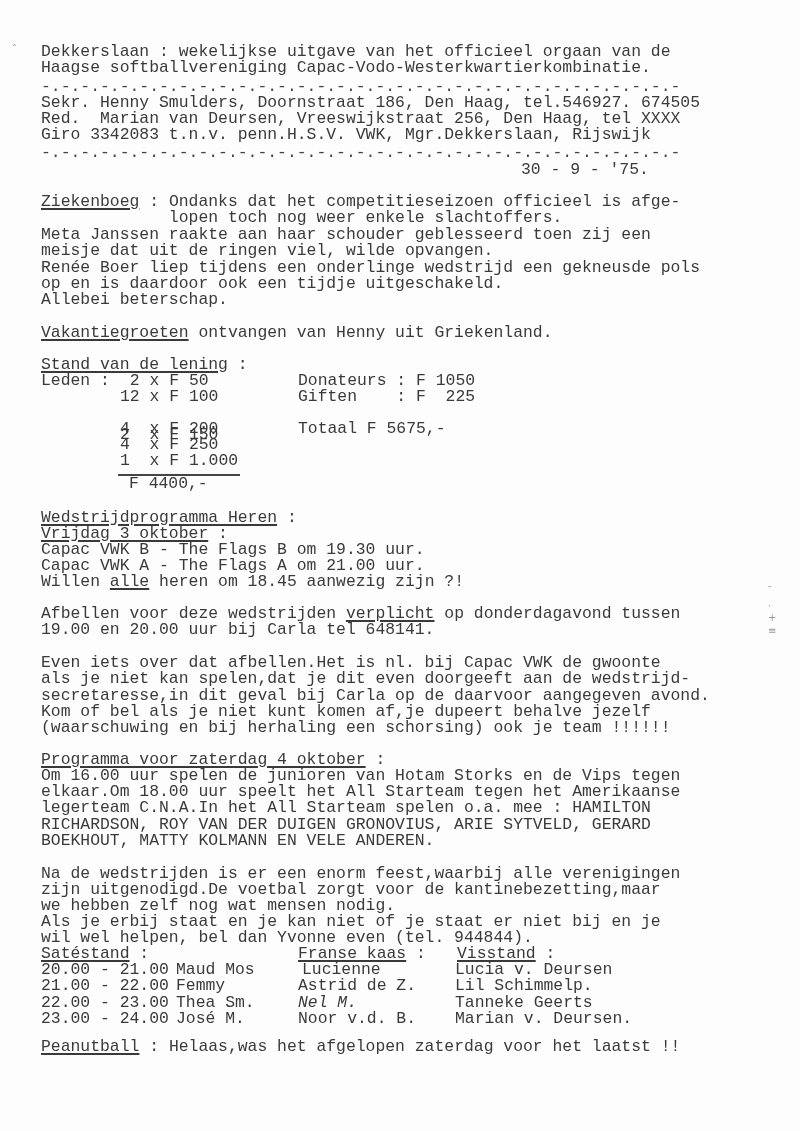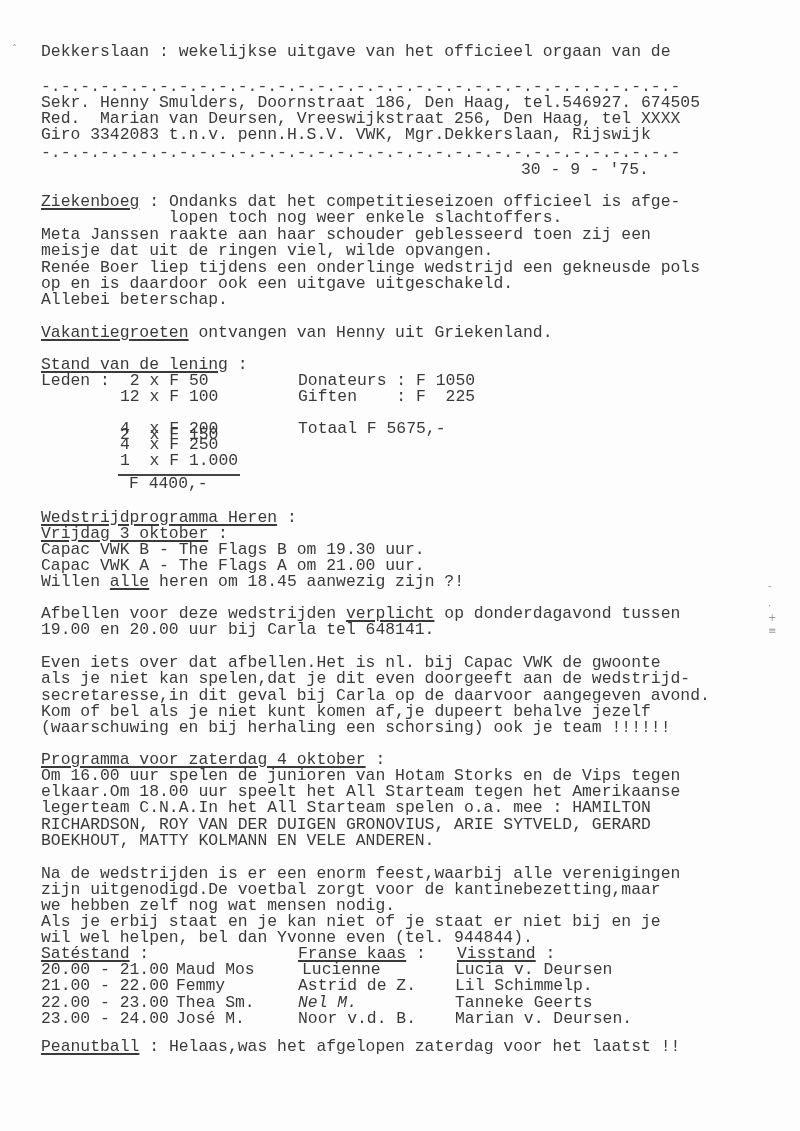--- a/index.html
+++ b/index.html
@@ -15,33 +15,34 @@
   .mark { position: absolute; color: #9a9a9a; font-family: "DejaVu Sans", sans-serif; font-size: 10px; }
   .sep { color: #444; }
   .rule { position: absolute; height: 1.5px; background: #444; }
 </style>
 </head>
 <body>
 
 <div class="page">
 
   <div class="ln" style="top:44px;"><span>Dekkerslaan</span><span> : wekelijkse uitgave van het officieel orgaan van de</span></div>
+  <div class="ln" style="top:60px;">Haagse softballvereniging Capac-Vodo-Westerkwartierkombinatie.</div>
   <div class="ln sep" style="top:79px;">-.-.-.-.-.-.-.-.-.-.-.-.-.-.-.-.-.-.-.-.-.-.-.-.-.-.-.-.-.-.-.-.-</div>
   <div class="ln" style="top:95px;">Sekr. Henny Smulders, Doornstraat 186, Den Haag, tel.546927. 674505</div>
   <div class="ln" style="top:111px;">Red.  Marian van Deursen, Vreeswijkstraat 256, Den Haag, tel XXXX</div>
   <div class="ln" style="top:127px;">Giro 3342083 t.n.v. penn.H.S.V. VWK, Mgr.Dekkerslaan, Rijswijk</div>
   <div class="ln sep" style="top:145px;">-.-.-.-.-.-.-.-.-.-.-.-.-.-.-.-.-.-.-.-.-.-.-.-.-.-.-.-.-.-.-.-.-</div>
   <div class="ln" style="top:162px; left:521px;">30 - 9 - '75.</div>
 
   <div class="ln" style="top:194px;"><span class="u">Ziekenboeg</span><span> : Ondanks dat het competitieseizoen officieel is afge-</span></div>
   <div class="ln" style="top:210px;">             lopen toch nog weer enkele slachtoffers.</div>
   <div class="ln" style="top:227px;">Meta Janssen raakte aan haar schouder geblesseerd toen zij een</div>
   <div class="ln" style="top:243px;">meisje dat uit de ringen viel, wilde opvangen.</div>
   <div class="ln" style="top:260px;">Renée Boer liep tijdens een onderlinge wedstrijd een gekneusde pols</div>
-  <div class="ln" style="top:276px;">op en is daardoor ook een uitgave uitgeschakeld.</div>
+  <div class="ln" style="top:276px;">op en is daardoor ook een tijdje uitgeschakeld.</div>
   <div class="ln" style="top:292px;">Allebei beterschap.</div>
 
   <div class="ln" style="top:325px;"><span class="u">Vakantiegroeten</span><span> ontvangen van Henny uit Griekenland.</span></div>
 
   <div class="ln" style="top:357px;"><span class="u">Stand van de lening</span><span> :</span></div>
   <div class="ln" style="top:373px;">Leden :</div>
 
   <div class="ln" style="top:373px; left:120px;"><span> 2</span> x <span>F 50</span></div>
   <div class="ln" style="top:389px; left:120px;"><span>12</span> x <span>F 100</span></div>
   <div class="ln" style="top:427px; left:120px;"><span>2 </span> x <span>F 150</span></div>

